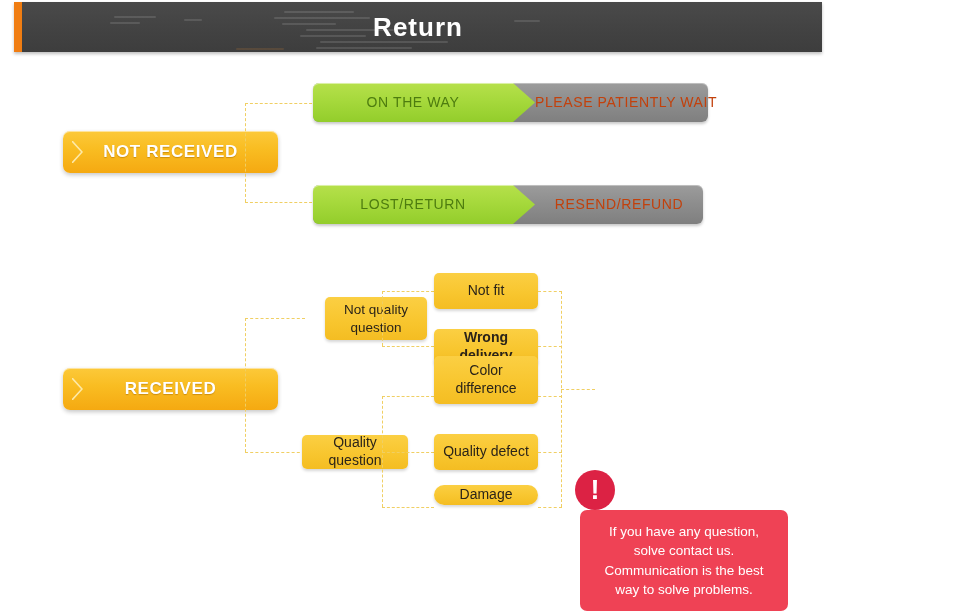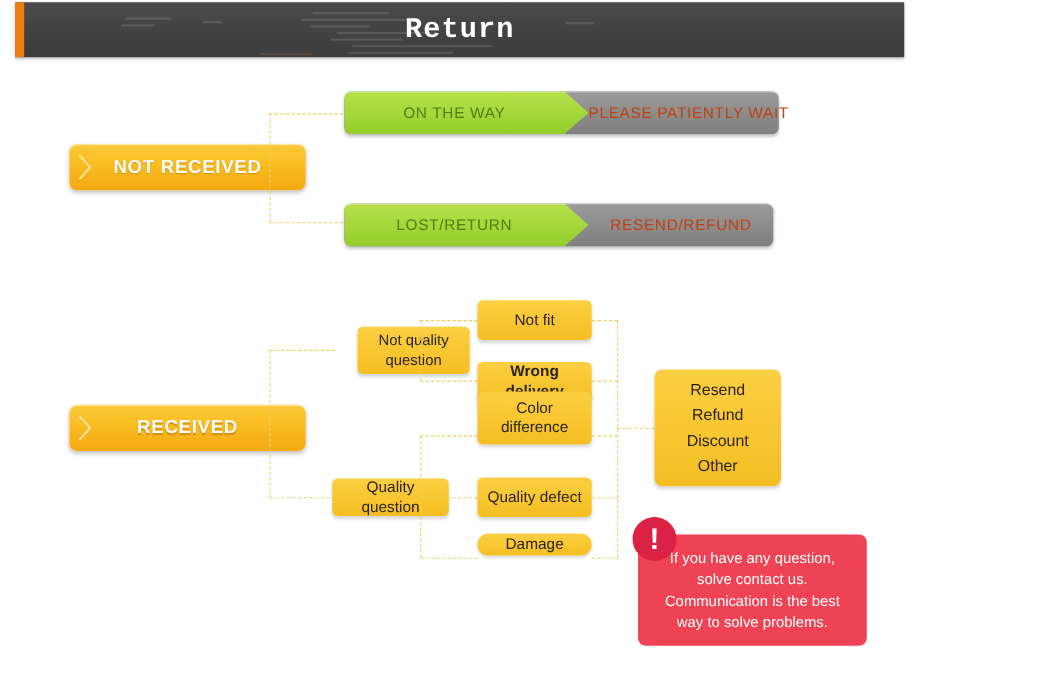--- a/index.html
+++ b/index.html
@@ -55,21 +55,21 @@
     left: 0;
     top: 0;
     width: 808px;
     height: 50px;
     line-height: 50px;
     text-align: center;
     color: #ffffff;
     font-size: 26px;
     font-weight: bold;
     letter-spacing: 1px;
-    font-family: Liberation Mono, monospace;
+    font-family: Liberation Sans, sans-serif;
   }
 
   
   .stage-btn {
     position: absolute;
     height: 42px;
     border-radius: 7px;
     background: linear-gradient(180deg, #fcc93a 0%, #f9bd22 42%, #f5a911 100%);
     box-shadow: 0 2px 4px rgba(0,0,0,0.22), inset 0 1px 0 rgba(255,255,255,0.5);
     color: #ffffff;
@@ -178,20 +178,21 @@
     background: #ef4255;
     color: #ffffff;
     font-size: 13.5px;
     line-height: 1.42;
     text-align: center;
     display: flex;
     align-items: center;
     justify-content: center;
     padding: 8px 10px;
     box-sizing: border-box;
+    margin-top: 24px;
   }
   .notice-badge {
     position: absolute;
     width: 40px;
     height: 40px;
     border-radius: 50%;
     background: #dc2244;
     display: flex;
     align-items: center;
     justify-content: center;
@@ -298,26 +299,20 @@
   </div>
 
   <div class="dash-h" style="left:538px; top:291px; width:24px;"></div>
   <div class="dash-h" style="left:538px; top:346px; width:24px;"></div>
   <div class="dash-h" style="left:538px; top:396px; width:24px;"></div>
   <div class="dash-h" style="left:538px; top:452px; width:24px;"></div>
   <div class="dash-h" style="left:538px; top:507px; width:24px;"></div>
   <div class="dash-v" style="left:561px; top:291px; height:216px;"></div>
   <div class="dash-h" style="left:561px; top:389px; width:34px;"></div>
 
-  <div class="resolution-box" style="left:595px; top:336px; width:115px; height:106px;">
-    <span>Resend</span>
-    <span>Refund</span>
-    <span>Discount</span>
-    <span>Other</span>
-  </div>
 
   <div class="notice" style="left:580px; top:486px; width:208px; height:101px;">
     <div>
       <div>If you have any question,</div>
       <div>solve contact us.</div>
       <div>Communication is the best</div>
       <div>way to solve problems.</div>
     </div>
   </div>
   <div class="notice-badge" style="left:575px; top:470px;">!</div>

